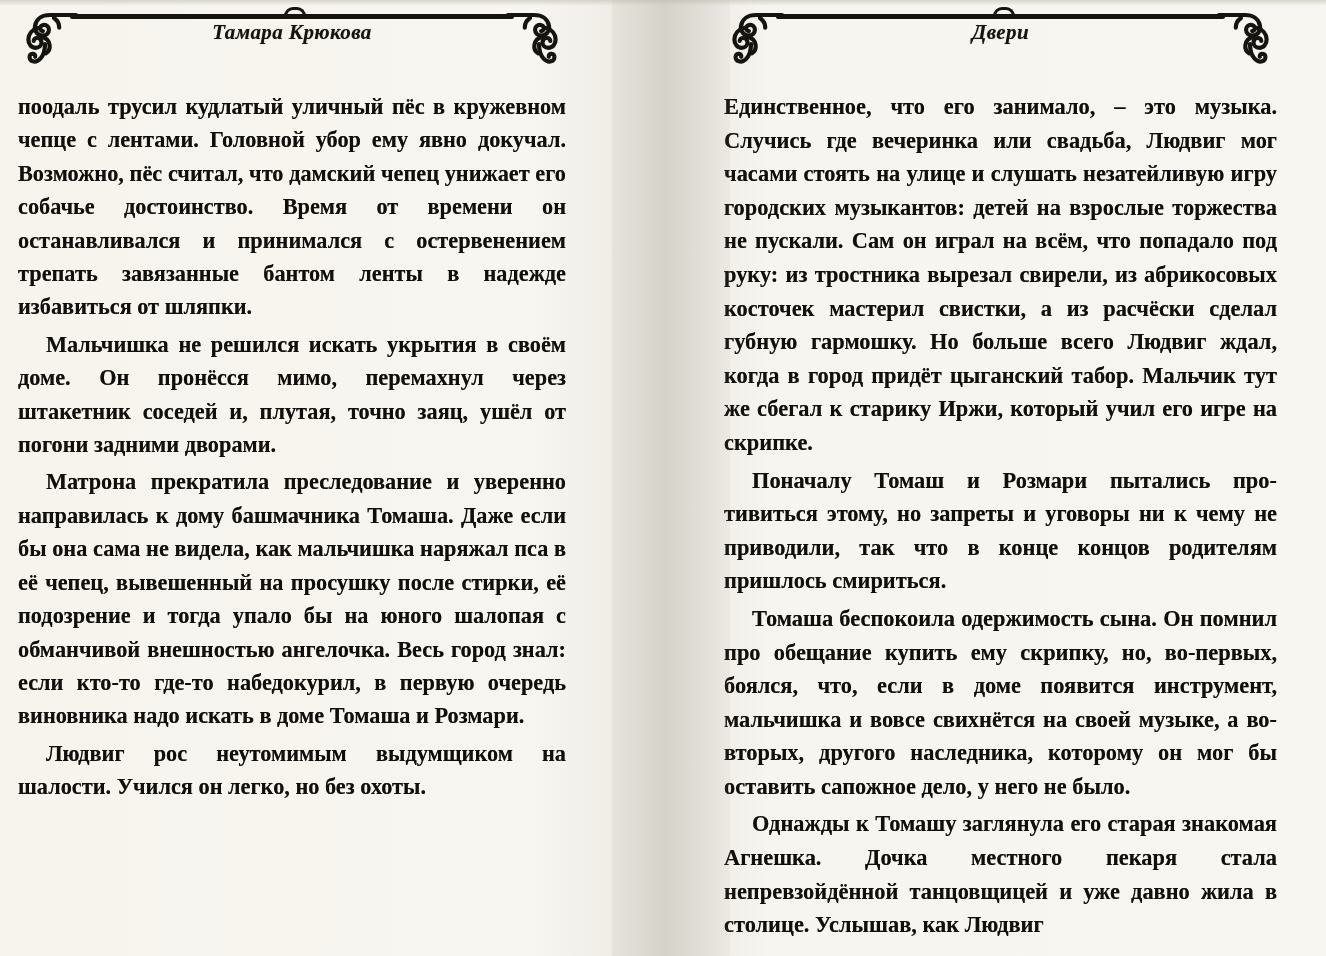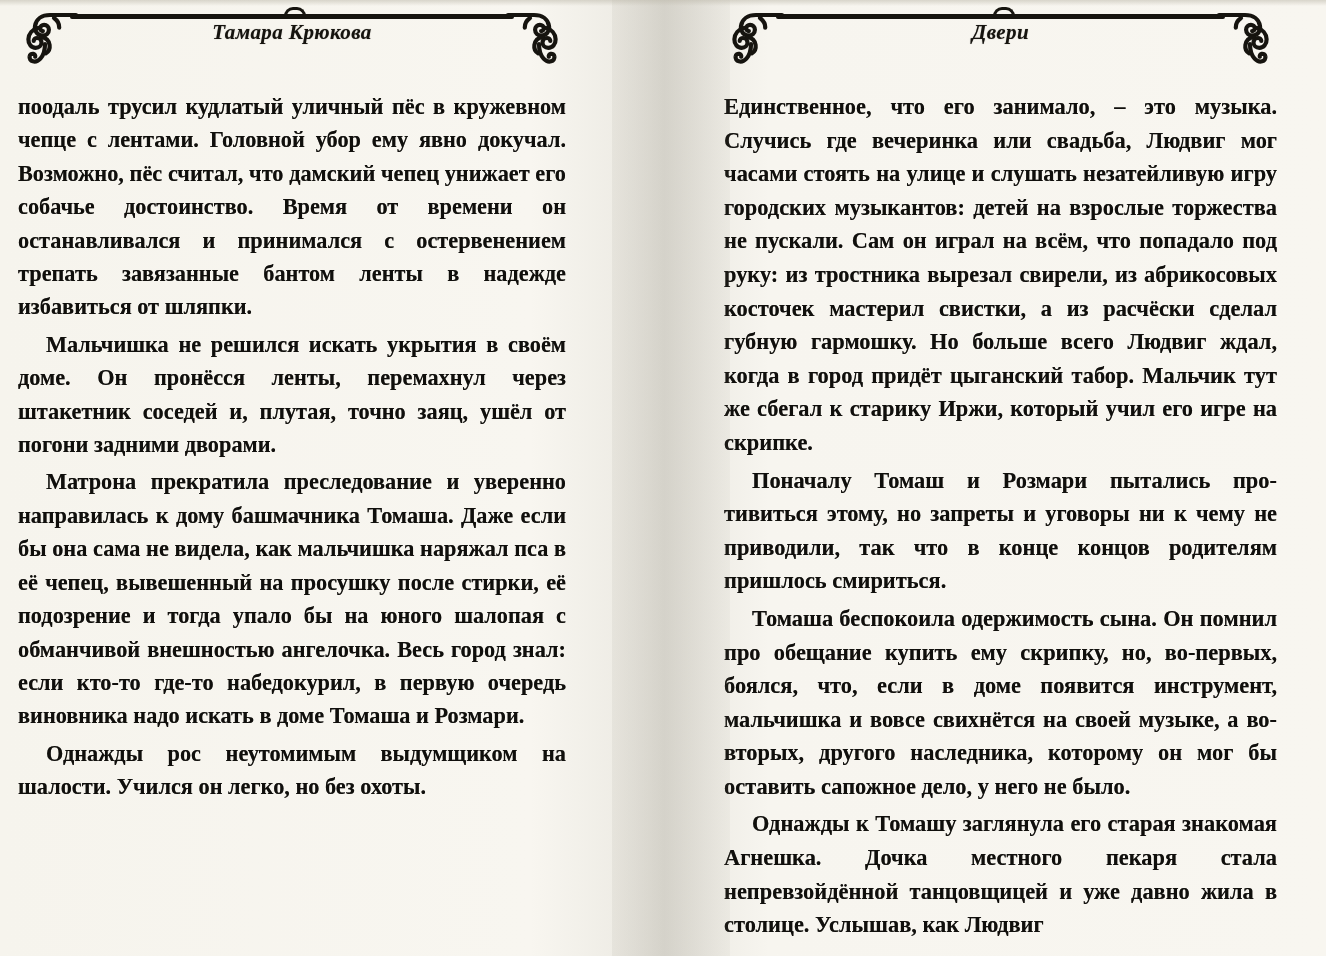--- a/index.html
+++ b/index.html
@@ -128,23 +128,23 @@
             <path d="M25 38 c0 6.5-1.6 11.4-4.6 14.6-2.2 2.3-5 3.4-7.5 2.7-2.3-.6-3.7-2.6-3.3-4.8.3-1.9 2-3 3.7-2.6 1.4.3 2.2 1.5 1.9 2.8"></path>
             <path d="M34 12 c3.6 2.6 5.4 6 5.2 9.6"></path>
           </svg>
         </div>
       </div>
       <div class="running-head">Тамара Крюкова</div>
     </div>
 
     <div class="body">
       <p class="first">поодаль трусил кудлатый уличный пёс в кру­жевном чепце с лентами. Головной убор ему яв­но докучал. Возможно, пёс считал, что дамский чепец унижает его собачье достоинство. Время от времени он останавливался и принимался с остервенением трепать завязанные бантом ленты в надежде избавиться от шляпки.</p>
-      <p>Мальчишка не решился искать укрытия в своём доме. Он пронёсся ленты, перемах­нул через штакетник соседей и, плутая, точ­но заяц, ушёл от погони задними дворами.</p>
+      <p>Мальчишка не решился искать укрытия в своём доме. Он пронёсся мимо, перемах­нул через штакетник соседей и, плутая, точ­но заяц, ушёл от погони задними дворами.</p>
       <p>Матрона прекратила преследование и уве­ренно направилась к дому башмачника То­маша. Даже если бы она сама не видела, как мальчишка наряжал пса в её чепец, выве­шенный на просушку после стирки, её подо­зрение и тогда упало бы на юного шалопая с обманчивой внешностью ангелочка. Весь город знал: если кто-то где-то набедокурил, в первую очередь виновника надо искать в доме Томаша и Розмари.</p>
-      <p>Однажды рос неутомимым выдумщиком на шалости. Учился он легко, но без охоты.</p>
+      <p>Людвиг рос неутомимым выдумщиком на шалости. Учился он легко, но без охоты.</p>
     </div>
 
     <div class="foot">
       <div class="orn-b bl">
         <svg viewBox="0 0 40 40" fill="none" stroke="currentColor" stroke-width="4.5" stroke-linecap="round">
           <path d="M8 34 c0-6 3-10 8-11 4-.8 7 1.6 7 5 0 2.6-2 4.4-4.3 4.4-1.9 0-3.3-1.3-3.3-3"></path>
           <path d="M16 23 c6-1 10-4.4 11-9.4"></path>
         </svg>
       </div>
       <div class="orn-b br">

